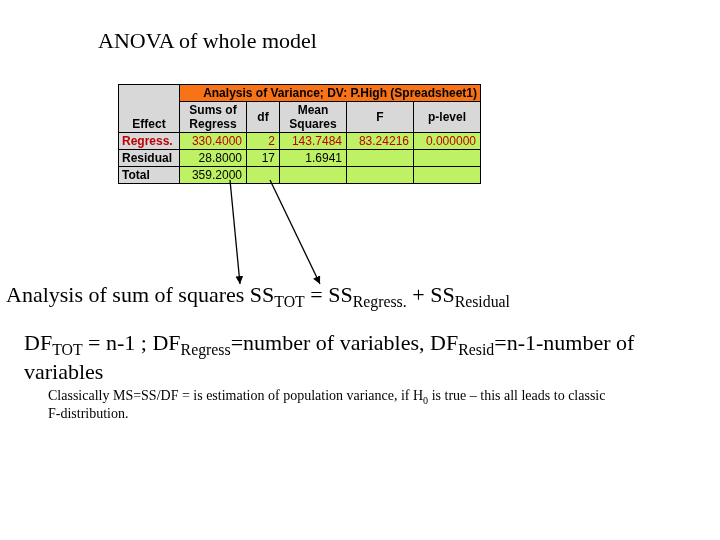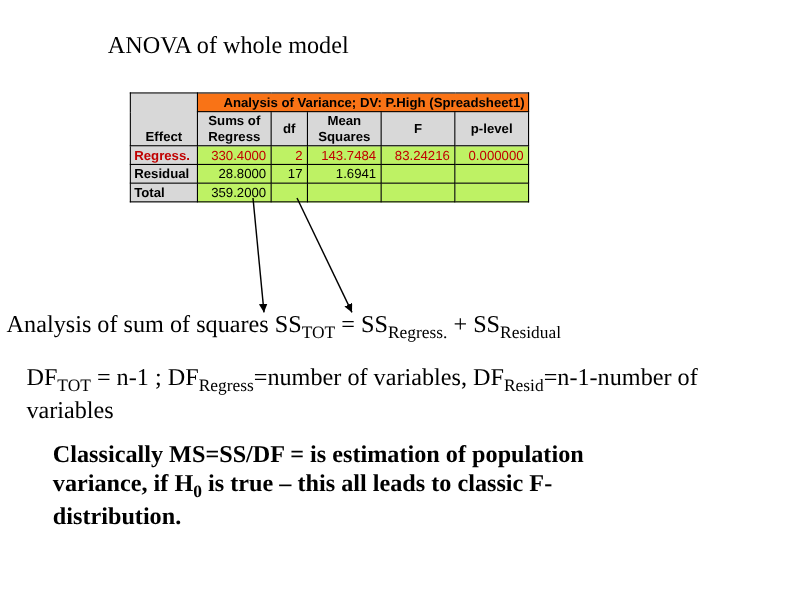--- a/index.html
+++ b/index.html
@@ -67,25 +67,24 @@
   }
   .line2 {
     position: absolute;
     top: 330px;
     left: 24px;
     font-size: 22px;
     width: 660px;
   }
   .line3 {
     position: absolute;
-    top: 400px;
+    top: 388px;
     left: 48px;
-    font-size: 22px;
+    font-size: 14px;
     width: 560px;
-    font-weight: bold;
   }
   .sub { font-size: 0.72em; vertical-align: sub; }
 </style>
 </head>
 <body>
 
 <div class="title">ANOVA of whole model</div>
 
 <table class="anova-table">
   <tbody>

